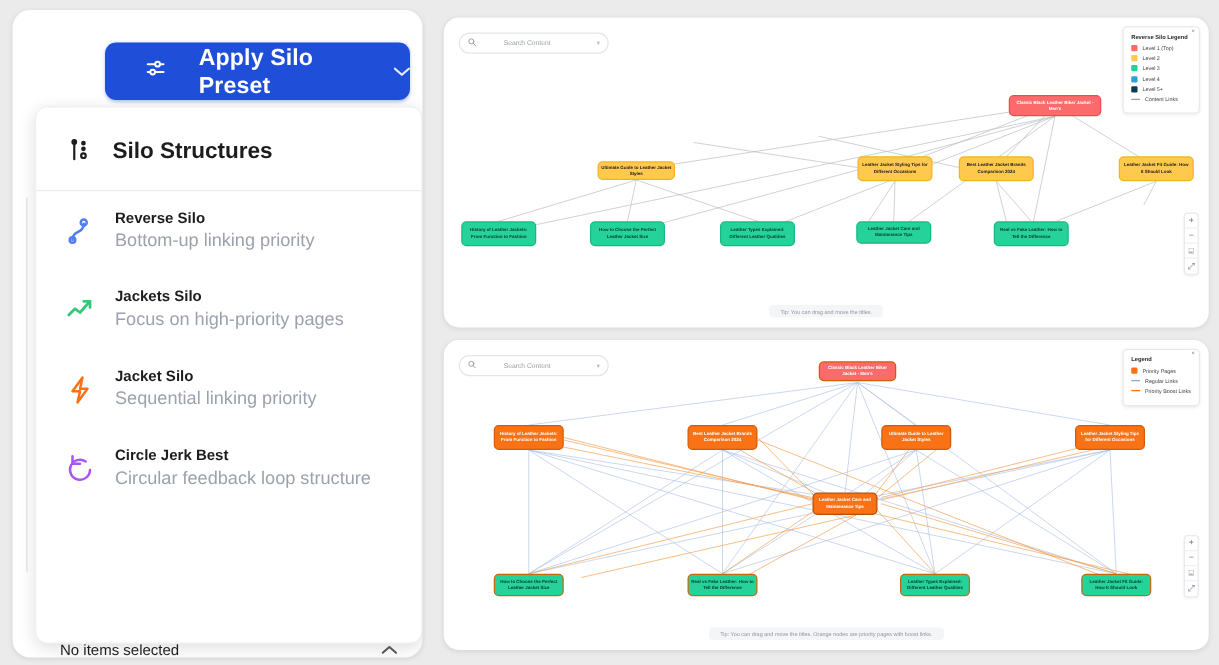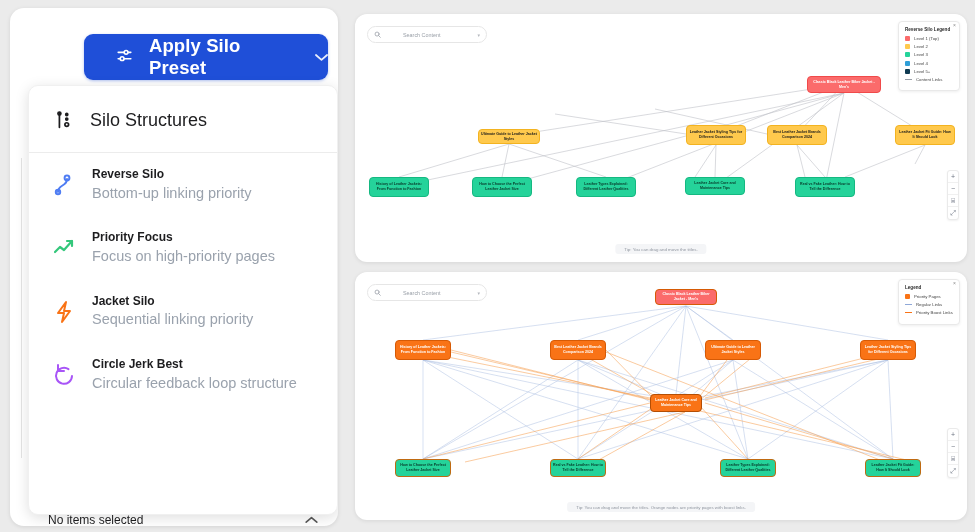--- a/index.html
+++ b/index.html
@@ -19,21 +19,21 @@
     border-radius: 14px;
     box-shadow: 0 1px 4px rgba(0,0,0,0.10);
     overflow: hidden;
   }
   .apply-btn {
     position: absolute; left: 74px; top: 26px;
     width: 244px; height: 46px;
     background: #1f4fd8;
     border-radius: 9px;
     display: flex; align-items: center; justify-content: center;
-    gap: 15px;
+    gap: 25px;
     color: #fff;
     cursor: pointer;
     box-shadow: 0 1px 3px rgba(31,79,216,0.35);
     padding-left: 31px;
   }
   .apply-btn .label {
     font-size: 18.5px; font-weight: 700; letter-spacing: .1px;
   }
   .apply-btn .chev { font-size: 13px; opacity: .9; margin-left: 4px; }
 
@@ -44,21 +44,21 @@
     border-radius: 10px;
     box-shadow: 0 3px 14px rgba(0,0,0,0.13);
     border: 1px solid #f0f0f0;
     overflow: hidden;
   }
   .dd-header {
     display: flex; align-items: center; gap: 13px;
     padding: 21px 0 19px 22px;
     border-bottom: 1px solid #ececec;
   }
-  .dd-header .title { font-size: 18px; font-weight: 400; color: #1d1d1f; }
+  .dd-header .title { font-size: 18px; font-weight: 700; color: #1d1d1f; }
 
   .dd-item {
     display: flex; align-items: center; gap: 15px;
     padding: 14px 16px 14px 22px;
     cursor: pointer;
   }
   .dd-item .txt .name {
     font-size: 12px; font-weight: 700; color: #1d1d1f; line-height: 1.3;
   }
   .dd-item .txt .desc {
@@ -226,21 +226,21 @@
       </div>
 
       <div class="dd-item">
         <span class="dd-icon">
           <svg width="24" height="24" viewBox="0 0 24 24" fill="none" stroke="#34c77b" stroke-width="2.2" stroke-linecap="round" stroke-linejoin="round">
             <polyline points="3,16 8,11 12,14 20,5"></polyline>
               <polyline points="15,5 20,5 20,10"></polyline>
           </svg>
         </span>
         <span class="txt">
-          <span class="name" style="display:block">Priority Focus</span>
+          <span class="name" style="display:block">Jackets Silo</span>
           <span class="desc" style="display:block">Focus on high-priority pages</span>
         </span>
       </div>
 
       <div class="dd-item">
         <span class="dd-icon">
           <svg width="24" height="24" viewBox="0 0 24 24" fill="none" stroke="#f97316" stroke-width="2" stroke-linejoin="round" stroke-linecap="round">
             <path d="M14 2 L6 13 H12 L10 22 L18 11 H12 Z"></path>
           </svg>
         </span>

